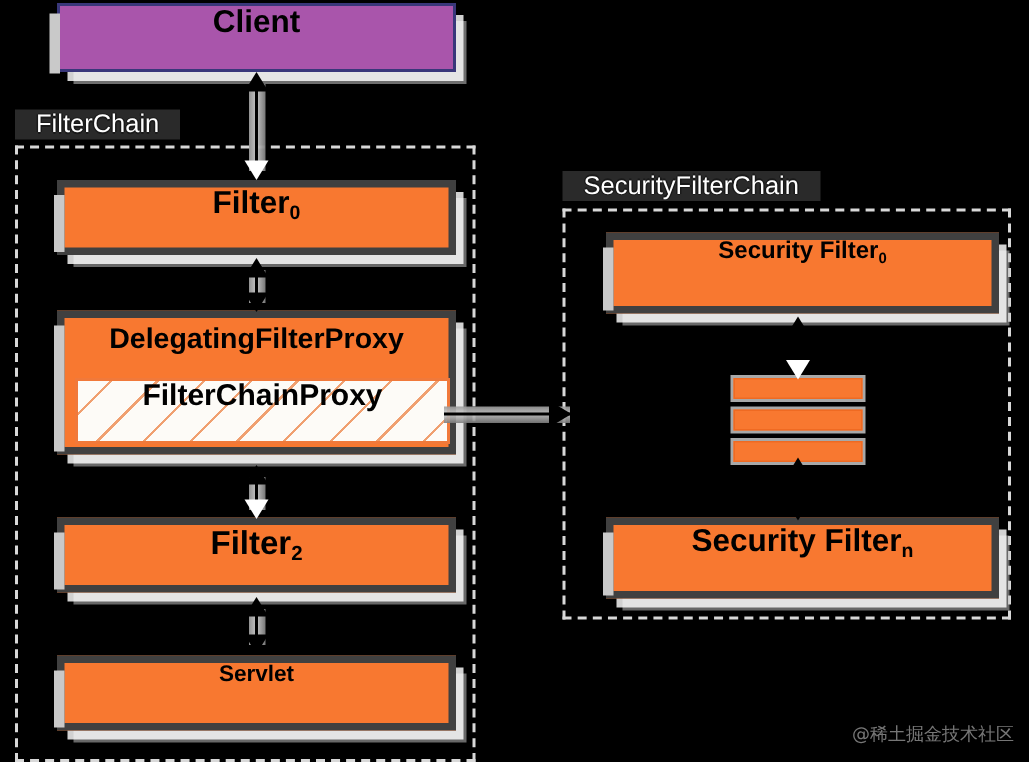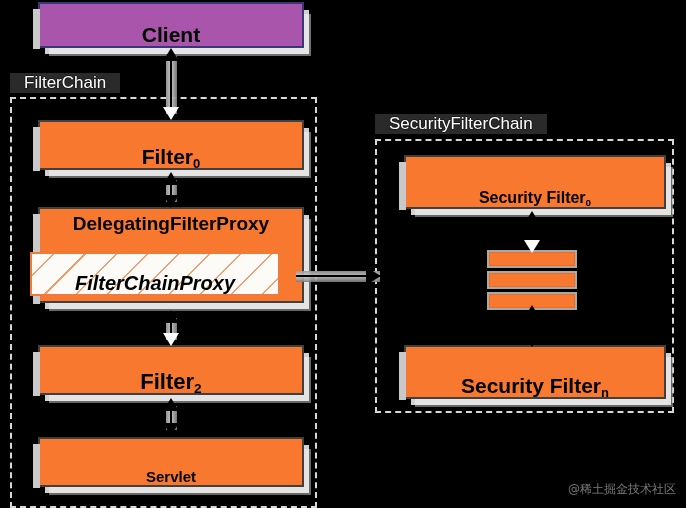--- a/index.html
+++ b/index.html
@@ -42,39 +42,39 @@
     text-shadow:
        1px 0 0 #1a1a1a, -1px 0 0 #1a1a1a,
        0 1px 0 #1a1a1a, 0 -1px 0 #1a1a1a;
     background: rgba(120,120,120,0.35);
     padding: 0 14px;
   }
 
   
   .node {
     display: flex;
-    align-items: flex-end;
+    align-items: flex-start;
     justify-content: center;
     font-weight: bold;
     color: #000000;
     text-align: center;
     line-height: 1.05;
   }
   .node .lbl { display: inline-block; }
   .node sub {
     font-size: 0.62em;
     vertical-align: baseline;
     position: relative;
     top: 0.30em;
     font-weight: bold;
   }
 
   .node-orange {
     background: #f87830;
-    border: 2px solid #404040;
+    border: 5px solid #404040;
     box-shadow: 6px 7px 0 -1px rgba(255,255,255,0.82),
                 9px 10px 0 -2px rgba(190,190,190,0.55);
   }
   .node-orange::before {
     content: "";
     position: absolute;
     left: -7px; top: 5px;
     width: 7px; height: calc(100% - 2px);
     background: #c9c9c9;
   }
@@ -204,21 +204,21 @@
 
 <div class="abs node node-orange" style="left:38px; top:120px; width:266px; height:50px; font-size:21px;">
   <span class="lbl"><span>Filter</span><sub>0</sub></span>
 </div>
 
 <div class="abs node node-orange" style="left:38px; top:207px; width:266px; height:96px; font-size:19px;
             align-items:flex-start; padding-top:5px;">
   <span class="lbl">DelegatingFilterProxy</span>
 </div>
 
-<div class="abs node node-hatched" style="left:30px; top:252px; width:250px; height:44px; font-size:20px;font-style:italic;">
+<div class="abs node node-hatched" style="left:50px; top:252px; width:250px; height:44px; font-size:20px;">
   <span class="lbl">FilterChainProxy</span>
 </div>
 
 <div class="abs node node-orange" style="left:38px; top:345px; width:266px; height:50px; font-size:22px;">
   <span class="lbl"><span>Filter</span><sub>2</sub></span>
 </div>
 
 <div class="abs node node-orange" style="left:38px; top:437px; width:266px; height:50px; font-size:15px;">
   <span class="lbl">Servlet</span>
 </div>

